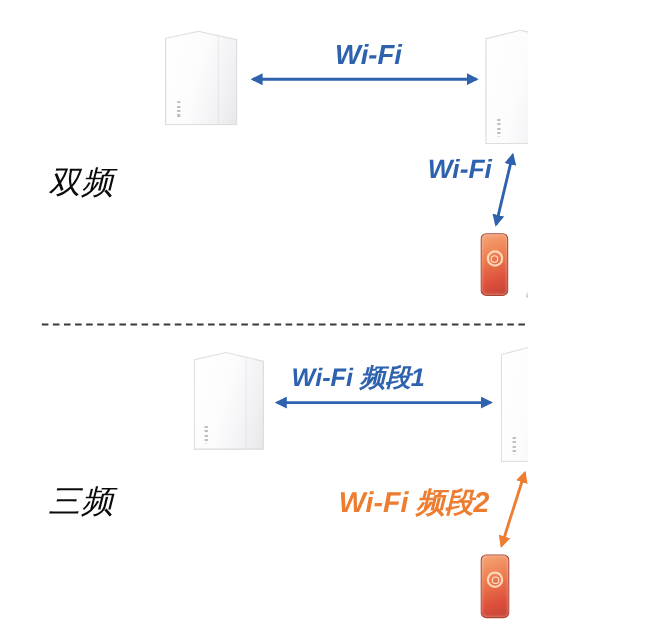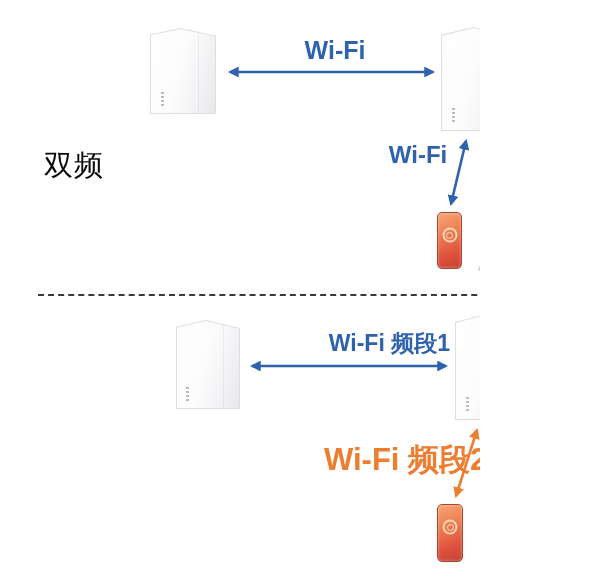--- a/index.html
+++ b/index.html
@@ -12,20 +12,21 @@
   body{
     background:#ffffff;
     font-family:"Liberation Sans","DejaVu Sans",sans-serif;
   }
   .stage{
     position:relative;
     width:480px;
     height:584px;
     background:#ffffff;
     overflow:hidden;
+    font-style:italic;
   }
 
   
   .router{
     position:absolute;
     clip-path:polygon(0 7.5%, 46% 0, 100% 9%, 100% 100%, 0 100%);
     background:#dededf;
   }
   .router-inner{
     position:absolute;
@@ -77,23 +78,23 @@
   .lbl.orange{color:var(--color-orange);}
   .section-title{
     position:absolute;
     font-size:29px;
     color:var(--color-title);
     letter-spacing:1px;
   }
   .l1{left:270px;top:36px;width:130px;text-align:center;font-size:25px;}
   .l2{left:383px;top:141px;width:70px;text-align:center;font-size:24px;}
   .t1{left:44px;top:146px;}
-  .l3{left:265px;top:328px;width:185px;text-align:right;font-size:23px;}
+  .l3{left:265px;top:328px;width:185px;text-align:left;font-size:23px;}
   .t2{left:44px;top:436px;}
-  .l4{left:324px;top:439px;width:132px;text-align:center;font-size:31px;}
+  .l4{left:308px;top:439px;width:132px;text-align:center;font-size:26px;}
 
   
   .divider{
     position:absolute;
     left:38px;
     top:294px;
     width:540px;
     border-top:2px dashed var(--color-divider);
   }
 
@@ -215,20 +216,21 @@
     <div class="router-logo"></div>
   </div>
 
   <div class="router r4">
     <div class="router-inner"></div>
     <div class="router-logo"></div>
   </div>
 
   <div class="lbl blue l3">Wi-Fi 频段1</div>
 
+  <div class="section-title t2">三频</div>
 
   <div class="lbl orange l4">Wi-Fi 频段2</div>
 
   <div class="phone p2">
     <div class="phone-ring"></div>
   </div>
 
   <div class="laptop lp2">
     <div class="laptop-screen"></div>
     <div class="laptop-base"></div>

